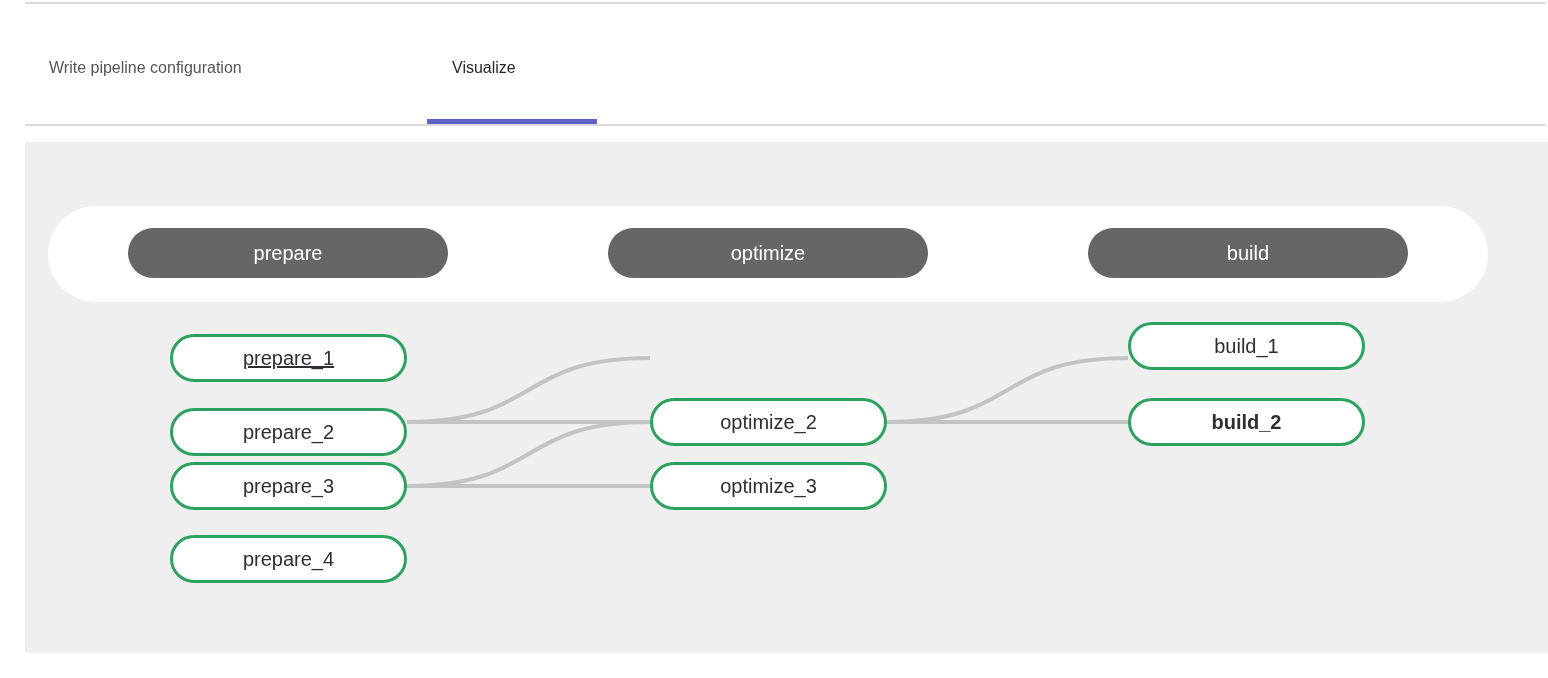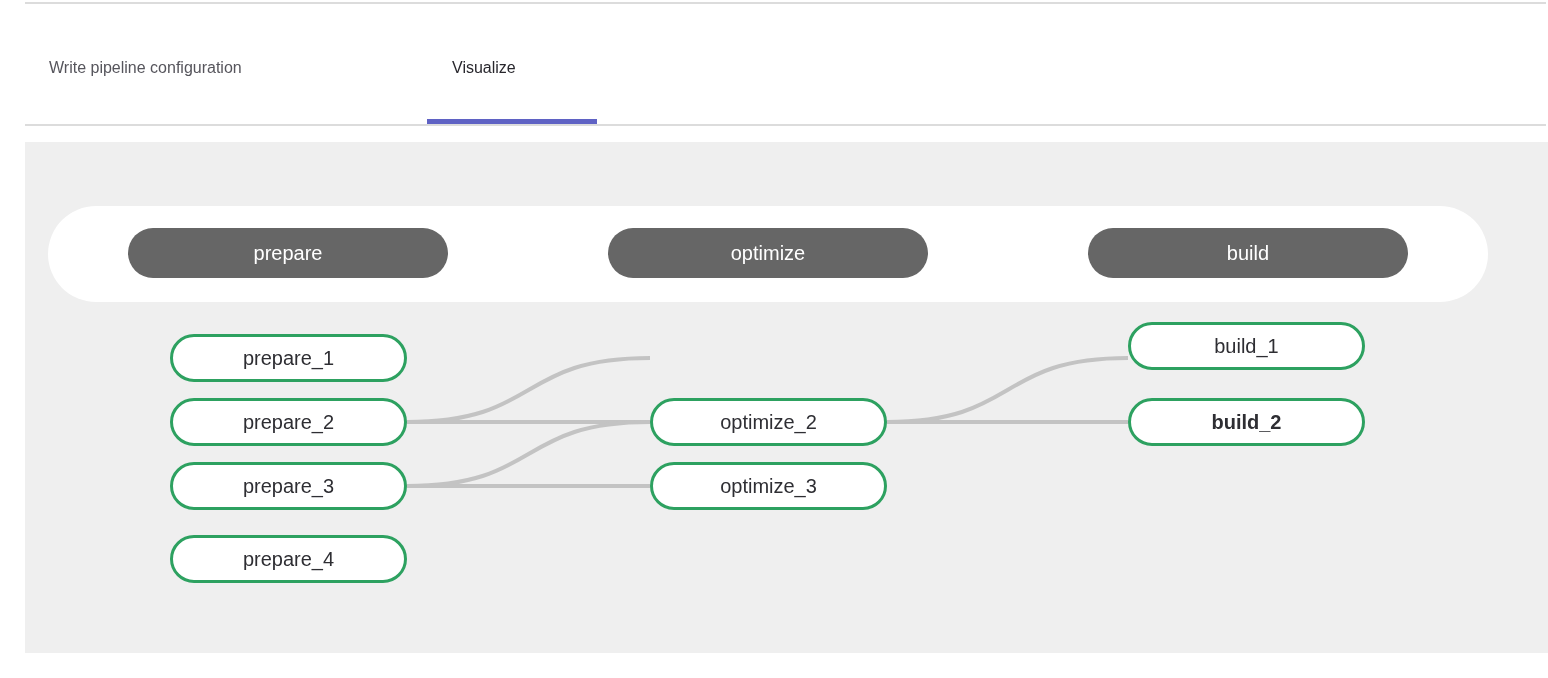--- a/index.html
+++ b/index.html
@@ -56,22 +56,22 @@
     <svg class="links-svg" viewBox="0 0 1523 511" xmlns="http://www.w3.org/2000/svg">
         <path d="M 382 280 C 515.65 280, 491.35 216, 625 216" fill="none" stroke="#c3c3c3" stroke-width="4"></path>
         <path d="M 382 280 H 625" fill="none" stroke="#c3c3c3" stroke-width="4"></path>
         <path d="M 382 344 C 515.65 344, 491.35 280, 625 280" fill="none" stroke="#c3c3c3" stroke-width="4"></path>
         <path d="M 382 344 H 625" fill="none" stroke="#c3c3c3" stroke-width="4"></path>
         <path d="M 862 280 C 994.55 280, 970.45 216, 1103 216" fill="none" stroke="#c3c3c3" stroke-width="4"></path>
         <path d="M 862 280 H 1103" fill="none" stroke="#c3c3c3" stroke-width="4"></path>
       </svg>
 
   <div class="stage-pill" style="left: 103px; top: 86px;">prepare</div>
-      <div class="job-pill" style="left: 145px; top: 192px;">prepare_1</div>
-      <div class="job-pill" style="left: 145px; top: 256px;">prepare_2</div>
+      <div class="job-pill" style="left: 145px; top: 192px; text-decoration: underline;">prepare_1</div>
+      <div class="job-pill" style="left: 145px; top: 266px;">prepare_2</div>
       <div class="job-pill" style="left: 145px; top: 320px; text-align: center;">prepare_3</div>
       <div class="job-pill" style="left: 145px; top: 393px;">prepare_4</div>
       <div class="stage-pill" style="left: 583px; top: 86px;">optimize</div>
       <div class="job-pill" style="left: 625px; top: 256px;">optimize_2</div>
       <div class="job-pill" style="left: 625px; top: 320px;">optimize_3</div>
       <div class="stage-pill" style="left: 1063px; top: 86px;">build</div>
       <div class="job-pill" style="left: 1103px; top: 180px;">build_1</div>
       <div class="job-pill" style="left: 1103px; top: 256px; font-weight: bold;">build_2</div>
     </div>
 

